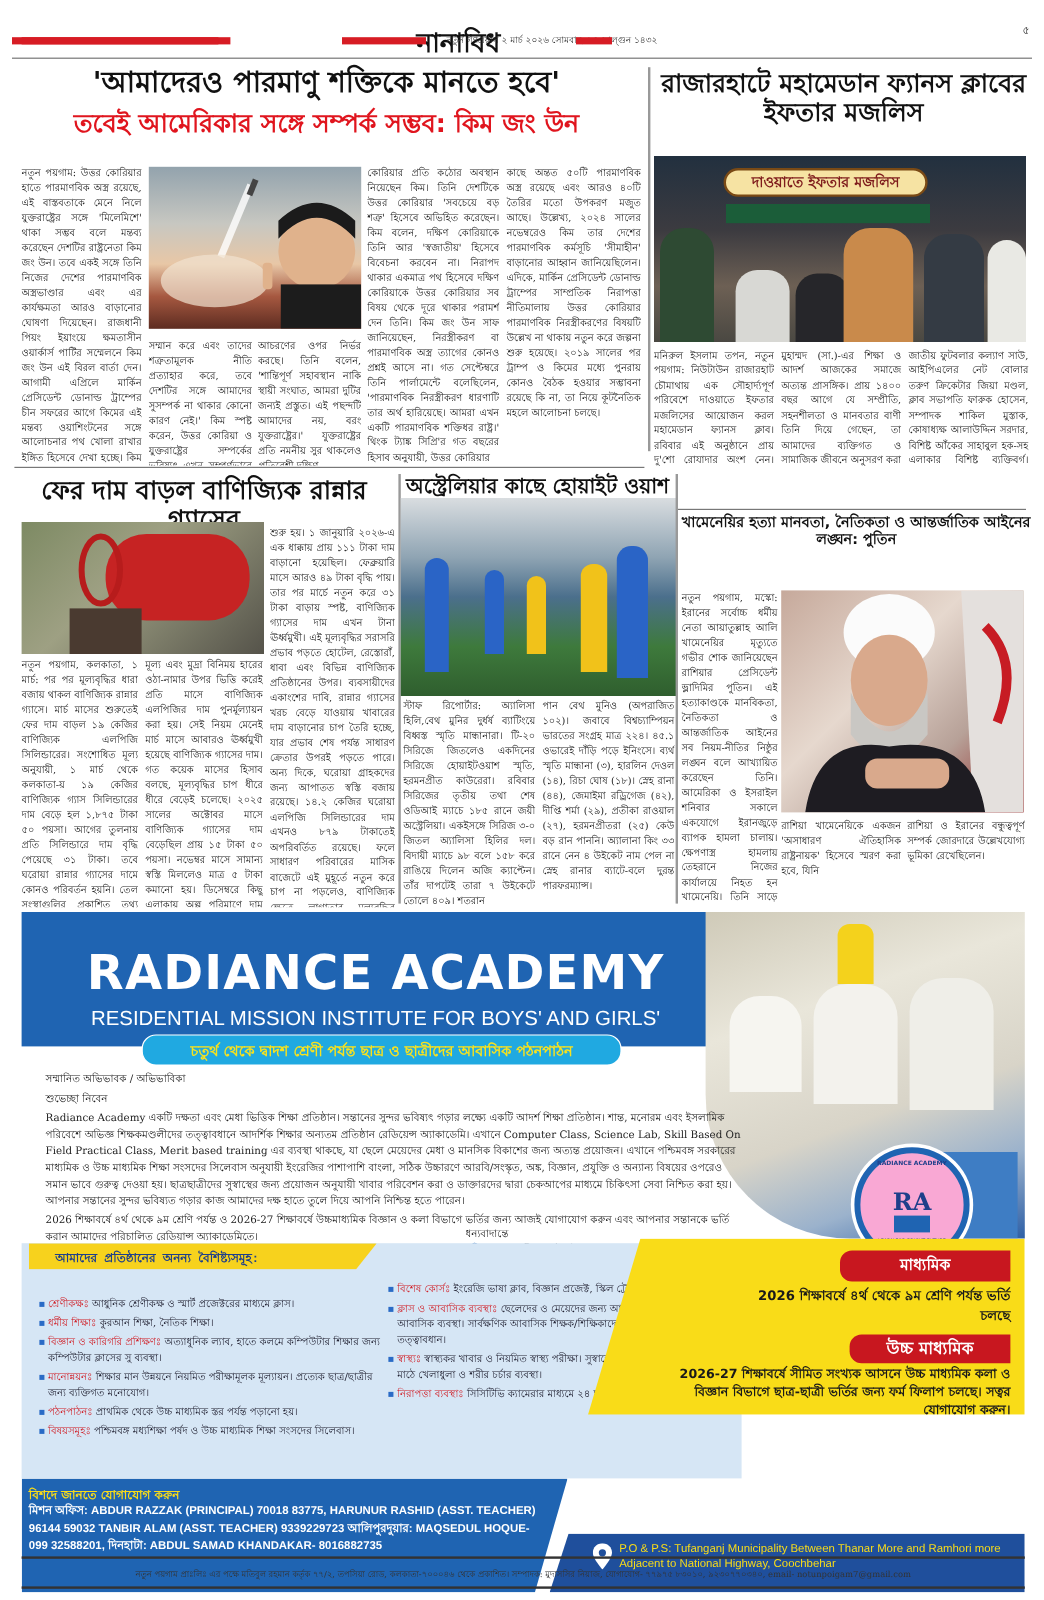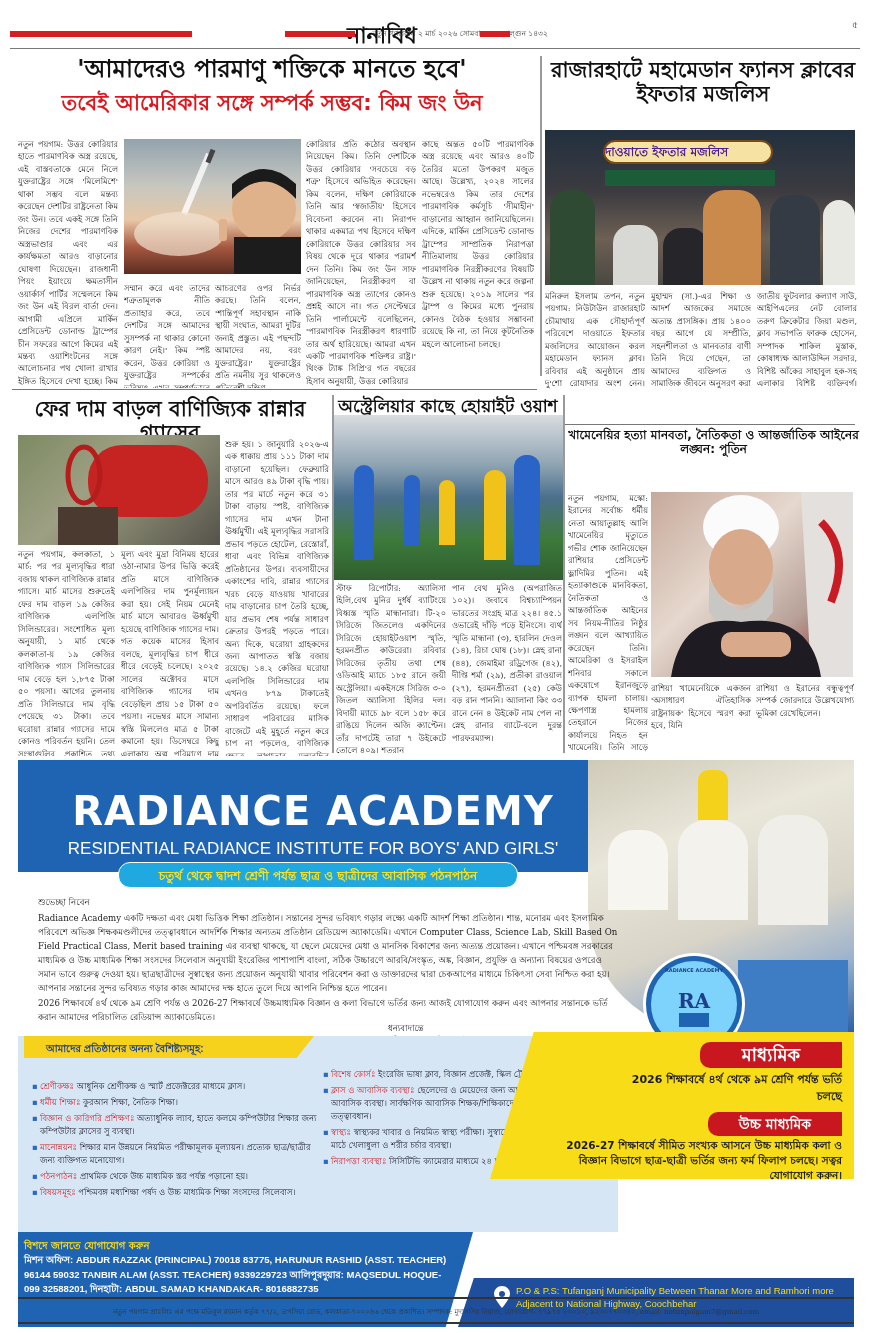--- a/index.html
+++ b/index.html
@@ -15,29 +15,29 @@
 .body{font-size:8.2px;line-height:1.52;text-align:justify;color:#222;position:absolute}
 .photo{position:absolute;overflow:hidden}
 .ad{left:18px;top:760px;width:836px;height:420px;position:absolute}
 .ad-top{position:absolute;left:0;top:0;width:590px;height:112px;background:#1f64b2}
 .ad-bn{position:absolute;left:0;top:8px;width:590px;text-align:center;font-family:"DejaVu Sans",sans-serif;font-weight:bold;font-size:26px;color:#fff;letter-spacing:2px}
 .ad-en{position:absolute;left:0;top:28px;width:590px;text-align:center;font-family:"DejaVu Sans",sans-serif;font-weight:bold;font-size:40px;color:#fff;letter-spacing:1px}
 .ad-sub{position:absolute;left:0;top:79px;width:590px;text-align:center;font-family:"Liberation Sans",sans-serif;font-size:17px;color:#fff}
 .ad-pill{position:absolute;left:100px;top:102px;width:400px;height:26px;border-radius:12px;background:#20a9e1;color:#f8e21e;font-family:"DejaVu Sans",sans-serif;font-weight:bold;font-size:12px;text-align:center;line-height:26px;border:1px solid #fff}
 .ad-letter{position:absolute;left:20px;top:134px;width:580px;font-size:8.6px;line-height:1.62;color:#222}
 .ad-photo{position:absolute;left:570px;top:0;width:266px;height:272px;background:linear-gradient(160deg,#cfcab8 0%,#e9e6da 30%,#d8d4c8 60%,#9bb2cc 80%,#2d5fa6 100%);border-radius:0 0 0 120px;overflow:hidden}
-.ad-logo{position:absolute;left:628px;top:196px;width:96px;height:96px;border-radius:50%;background:#7dd3fc;border:5px solid #1f64b2;box-shadow:0 0 0 3px #fff}
+.ad-logo{position:absolute;left:694px;top:196px;width:96px;height:96px;border-radius:50%;background:#f9a8d4;border:5px solid #1f64b2;box-shadow:0 0 0 3px #fff}
 .feat{position:absolute;left:0;top:276px;width:600px;height:196px;background:#d6e6f5}
-.feat-head{position:absolute;left:6px;top:0;width:290px;height:22px;background:#f7d21d;clip-path:polygon(0 0,100% 0,94% 100%,0 100%);font-family:Liberation Sans, sans-serif;font-weight:bold;font-size:10px;color:#1f3f8a;padding:5px 0 0 22px}
+.feat-head{position:absolute;left:6px;top:0;width:290px;height:22px;background:#f7d21d;clip-path:polygon(0 0,100% 0,94% 100%,0 100%);font-family:Liberation Mono, monospace;font-weight:bold;font-size:10px;color:#1f3f8a;padding:5px 0 0 22px}
 .feat-list{position:absolute;font-size:8.4px;line-height:1.55;color:#223}
 .feat-list li{list-style:none;margin-bottom:3px;padding-left:8px;position:relative}
 .feat-list li:before{content:"▪";position:absolute;left:0;color:#2a6bc6}
 .feat-list .k{color:#d02129}
 .yellow{position:absolute;left:472px;top:272px;width:364px;height:147px;background:#f9dc18;clip-path:polygon(12% 0,100% 0,100% 100%,0 100%)}
-.pill-red{position:absolute;background:#c8171f;color:#fff;font-family:"DejaVu Sans",sans-serif;font-weight:bold;font-size:18px;text-align:center;border-radius:10px 0 0 10px;line-height:26px}
+.pill-red{position:absolute;background:#c8171f;color:#fff;font-family:"DejaVu Sans",sans-serif;font-weight:bold;font-size:13px;text-align:center;border-radius:10px 0 0 10px;line-height:26px}
 .ylw-txt{position:absolute;font-family:"DejaVu Sans",sans-serif;font-weight:bold;font-size:11px;color:#1a1a1a;text-align:right;line-height:1.5}
 .footer{position:absolute;left:18px;top:1300px;width:836px;text-align:center;font-size:7px;color:#333}
 </style>
 </head>
 <body>
 
 <div class="abs masthead">
   <div class="mh-bar" style="left:8px;width:174px"></div>
   <div class="mh-title" style="left:337px">নানাবিধ</div>
   <div class="mh-bar" style="left:275px;width:0"></div>
@@ -116,21 +116,21 @@
 <div class="body" style="left:124px;top:282px;width:86px;height:106px;overflow:hidden">সম্মান করে এবং তাদের শত্রুতামূলক নীতি প্রত্যাহার করে, তবে দেশটির সঙ্গে আমাদের সুসম্পর্ক না থাকার কোনো কারণ নেই।' কিম স্পষ্ট করেন, উত্তর কোরিয়া ও যুক্তরাষ্ট্রের সম্পর্কের ভবিষ্যৎ এখন সম্পূর্ণভাবে ওয়াশিংটনের</div>
 <div class="body" style="left:215px;top:282px;width:86px;height:106px;overflow:hidden">আচরণের ওপর নির্ভর করছে। তিনি বলেন, 'শান্তিপূর্ণ সহাবস্থান নাকি স্থায়ী সংঘাত, আমরা দুটির জন্যই প্রস্তুত। এই পছন্দটি আমাদের নয়, বরং যুক্তরাষ্ট্রের।' যুক্তরাষ্ট্রের প্রতি নমনীয় সুর থাকলেও প্রতিবেশী দক্ষিণ</div>
 <div class="body" style="left:306px;top:138px;width:110px;height:250px;overflow:hidden">কোরিয়ার প্রতি কঠোর অবস্থান নিয়েছেন কিম। তিনি দেশটিকে উত্তর কোরিয়ার 'সবচেয়ে বড় শত্রু' হিসেবে অভিহিত করেছেন। কিম বলেন, দক্ষিণ কোরিয়াকে তিনি আর 'স্বজাতীয়' হিসেবে বিবেচনা করবেন না। নিরাপদ থাকার একমাত্র পথ হিসেবে দক্ষিণ কোরিয়াকে উত্তর কোরিয়ার সব বিষয় থেকে দূরে থাকার পরামর্শ দেন তিনি। কিম জং উন সাফ জানিয়েছেন, নিরস্ত্রীকরণ বা পারমাণবিক অস্ত্র ত্যাগের কোনও প্রশ্নই আসে না। গত সেপ্টেম্বরে তিনি পার্লামেন্টে বলেছিলেন, 'পারমাণবিক নিরস্ত্রীকরণ ধারণাটি তার অর্থ হারিয়েছে। আমরা এখন একটি পারমাণবিক শক্তিধর রাষ্ট্র।' থিংক ট্যাঙ্ক সিপ্রি'র গত বছরের হিসাব অনুযায়ী, উত্তর কোরিয়ার</div>
 <div class="body" style="left:422px;top:138px;width:112px;height:250px;overflow:hidden">কাছে অন্তত ৫০টি পারমাণবিক অস্ত্র রয়েছে এবং আরও ৪০টি তৈরির মতো উপকরণ মজুত আছে। উল্লেখ্য, ২০২৪ সালের নভেম্বরেও কিম তার দেশের পারমাণবিক কর্মসূচি 'সীমাহীন' বাড়ানোর আহ্বান জানিয়েছিলেন। এদিকে, মার্কিন প্রেসিডেন্ট ডোনাল্ড ট্রাম্পের সাম্প্রতিক নিরাপত্তা নীতিমালায় উত্তর কোরিয়ার পারমাণবিক নিরস্ত্রীকরণের বিষয়টি উল্লেখ না থাকায় নতুন করে জল্পনা শুরু হয়েছে। ২০১৯ সালের পর ট্রাম্প ও কিমের মধ্যে পুনরায় কোনও বৈঠক হওয়ার সম্ভাবনা রয়েছে কি না, তা নিয়ে কূটনৈতিক মহলে আলোচনা চলছে।</div>
 
 <div class="vr" style="left:540px;top:56px;height:320px"></div>
 <div class="hr" style="left:12px;top:389px;width:525px"></div>
 
 <div class="hl" style="left:548px;top:58px;width:310px;font-size:21px">রাজারহাটে মহামেডান ফ্যানস ক্লাবের ইফতার মজলিস</div>
 <div class="photo" style="left:545px;top:130px;width:310px;height:155px;background:linear-gradient(180deg,#22303f 0%,#3c3b40 40%,#6d6054 70%,#4a4842 100%)">
-  <div style="position:absolute;left:58px;top:10px;width:170px;height:24px;border-radius:12px;background:#f6e3a3;border:2px solid #7a4a15;font-family:'DejaVu Sans',sans-serif;font-weight:bold;font-size:12px;color:#4c1d95;text-align:left;line-height:20px">দাওয়াতে ইফতার মজলিস</div>
+  <div style="position:absolute;left:58px;top:10px;width:170px;height:24px;border-radius:12px;background:#f6e3a3;border:2px solid #7a4a15;font-family:'DejaVu Sans',sans-serif;font-weight:bold;font-size:12px;color:#7f1d1d;text-align:center;line-height:20px">দাওয়াতে ইফতার মজলিস</div>
   <div style="position:absolute;left:60px;top:40px;width:170px;height:16px;background:#1b5d39"></div>
   <div style="position:absolute;left:5px;top:60px;width:45px;height:95px;background:#2e4a33;border-radius:20px 20px 0 0"></div>
   <div style="position:absolute;left:68px;top:95px;width:45px;height:60px;background:#d8d8d4;border-radius:18px 18px 0 0"></div>
   <div style="position:absolute;left:118px;top:98px;width:45px;height:57px;background:#26262a;border-radius:18px 18px 0 0"></div>
   <div style="position:absolute;left:158px;top:60px;width:58px;height:95px;background:#c98a4b;border-radius:22px 22px 0 0"></div>
   <div style="position:absolute;left:225px;top:65px;width:50px;height:90px;background:#343b44;border-radius:20px 20px 0 0"></div>
   <div style="position:absolute;left:278px;top:70px;width:32px;height:85px;background:#e9e9e4;border-radius:16px 16px 0 0"></div>
 </div>
 <div class="body" style="left:545px;top:290px;width:100px;height:100px;overflow:hidden">মনিরুল ইসলাম তপন, নতুন পয়গাম: নিউটাউন রাজারহাট চৌমাথায় এক সৌহার্দ্যপূর্ণ পরিবেশে দাওয়াতে ইফতার মজলিসের আয়োজন করল মহামেডান ফ্যানস ক্লাব। রবিবার এই অনুষ্ঠানে প্রায় দু'শো রোযাদার অংশ নেন। ক্লাবের সভাপতি তথা স্থানীয় বিধায়ক তাপস চ্যাটার্জি উপস্থিত সকলকে দোল ও পবিত্র ইদের আগাম শুভেচ্ছা জানিয়ে বলেন, মহানবী হযরত</div>
 <div class="body" style="left:651px;top:290px;width:100px;height:100px;overflow:hidden">মুহাম্মদ (সা.)-এর শিক্ষা ও আদর্শ আজকের সমাজে অত্যন্ত প্রাসঙ্গিক। প্রায় ১৪০০ বছর আগে যে সম্প্রীতি, সহনশীলতা ও মানবতার বাণী তিনি দিয়ে গেছেন, তা আমাদের ব্যক্তিগত ও সামাজিক জীবনে অনুসরণ করা উচিত। ভেদাভেদ ভুলে পারস্পরিক শ্রদ্ধা ও সহমর্মিতার মাধ্যমে সমাজকে এগিয়ে নিয়ে যাওয়ার আহ্বান জানান তিনি। উপস্থিত ছিলেন প্রাক্তন</div>
@@ -174,37 +174,38 @@
     <path d="M20 185 Q30 120 90 130 Q160 120 170 185Z" fill="#1e1c22"></path>
     <rect x="70" y="140" width="70" height="25" rx="10" fill="#d9a98c"></rect>
   </svg>
 </div>
 <div class="body" style="left:651px;top:682px;width:100px;height:60px;overflow:hidden">রাশিয়া খামেনেয়িকে একজন 'অসাধারণ ঐতিহাসিক রাষ্ট্রনায়ক' হিসেবে স্মরণ করা হবে, যিনি</div>
 <div class="body" style="left:756px;top:682px;width:98px;height:60px;overflow:hidden">রাশিয়া ও ইরানের বন্ধুত্বপূর্ণ সম্পর্ক জোরদারে উল্লেখযোগ্য ভূমিকা রেখেছিলেন।</div>
 
 <div class="ad">
   <div class="ad-top">
     <div class="ad-en">RADIANCE ACADEMY</div>
-    <div class="ad-sub">RESIDENTIAL RADIANCE INSTITUTE FOR BOYS' AND GIRLS'</div>
+    <div class="ad-sub">RESIDENTIAL MISSION INSTITUTE FOR BOYS' AND GIRLS'</div>
   </div>
   <div class="ad-pill">চতুর্থ থেকে দ্বাদশ শ্রেণী পর্যন্ত ছাত্র ও ছাত্রীদের আবাসিক পঠনপাঠন</div>
   <div class="ad-photo">
     <div style="position:absolute;left:110px;top:10px;width:30px;height:50px;background:#f4d21c;border-radius:10px 10px 0 0"></div>
     <div style="position:absolute;left:20px;top:70px;width:60px;height:80px;background:#f6f5f0;border-radius:25px 25px 0 0"></div>
     <div style="position:absolute;left:90px;top:60px;width:70px;height:100px;background:#f3f2ed;border-radius:28px 28px 0 0"></div>
     <div style="position:absolute;left:170px;top:55px;width:70px;height:110px;background:#efeee8;border-radius:28px 28px 0 0"></div>
     <div style="position:absolute;left:150px;top:200px;width:110px;height:72px;background:#3e7dc4"></div>
   </div>
   <div class="ad-logo">
     <div style="position:absolute;left:0;top:28px;width:86px;text-align:center;font-family:'DejaVu Serif',serif;font-weight:bold;font-size:20px;color:#1f3f8a">RA</div>
     <div style="position:absolute;left:0;top:6px;width:86px;text-align:center;font-family:'DejaVu Sans',sans-serif;font-size:5px;font-weight:bold;color:#1f3f8a">RADIANCE ACADEMY</div>
     <div style="position:absolute;left:0;top:70px;width:86px;text-align:center;font-family:'DejaVu Sans',sans-serif;font-size:4px;color:#1f3f8a">LEARN FOR BRIGHT FUTURE</div>
     <div style="position:absolute;left:28px;top:52px;width:30px;height:14px;background:#1f64b2"></div>
   </div>
   <div class="ad-letter">
+    <div>সম্মানিত অভিভাবক / অভিভাবিকা</div>
     <div style="margin-top:2px">শুভেচ্ছা নিবেন</div>
     <div style="margin-top:2px">Radiance Academy একটি দক্ষতা এবং মেধা ভিত্তিক শিক্ষা প্রতিষ্ঠান। সন্তানের সুন্দর ভবিষ্যৎ গড়ার লক্ষ্যে একটি আদর্শ শিক্ষা প্রতিষ্ঠান। শান্ত, মনোরম এবং ইসলামিক পরিবেশে অভিজ্ঞ শিক্ষকমণ্ডলীদের তত্ত্বাবধানে আদর্শিক শিক্ষার অন্যতম প্রতিষ্ঠান রেডিয়েন্স অ্যাকাডেমি। এখানে Computer Class, Science Lab, Skill Based On Field Practical Class, Merit based training এর ব্যবস্থা থাকছে, যা ছেলে মেয়েদের মেধা ও মানসিক বিকাশের জন্য অত্যন্ত প্রয়োজন। এখানে পশ্চিমবঙ্গ সরকারের মাধ্যমিক ও উচ্চ মাধ্যমিক শিক্ষা সংসদের সিলেবাস অনুযায়ী ইংরেজির পাশাপাশি বাংলা, সঠিক উচ্চারণে আরবি/সংস্কৃত, অঙ্ক, বিজ্ঞান, প্রযুক্তি ও অন্যান্য বিষয়ের ওপরেও সমান ভাবে গুরুত্ব দেওয়া হয়। ছাত্রছাত্রীদের সুস্বাস্থের জন্য প্রয়োজন অনুযায়ী খাবার পরিবেশন করা ও ডাক্তারদের দ্বারা চেকআপের মাধ্যমে চিকিৎসা সেবা নিশ্চিত করা হয়। আপনার সন্তানের সুন্দর ভবিষ্যত গড়ার কাজ আমাদের দক্ষ হাতে তুলে দিয়ে আপনি নিশ্চিন্ত হতে পারেন।</div>
     <div style="margin-top:2px">2026 শিক্ষাবর্ষে ৪র্থ থেকে ৯ম শ্রেণি পর্যন্ত ও 2026-27 শিক্ষাবর্ষে উচ্চমাধ্যমিক বিজ্ঞান ও কলা বিভাগে ভর্তির জন্য আজই যোগাযোগ করুন এবং আপনার সন্তানকে ভর্তি করান আমাদের পরিচালিত রেডিয়ান্স অ্যাকাডেমিতে।</div>
   </div>
   <div style="position:absolute;left:370px;top:262px;font-size:8.5px">ধন্যবাদান্তে</div>
   <div style="position:absolute;left:345px;top:274px;font-size:9px;white-space:nowrap">
     <span style="color:#1f64b2;font-weight:bold">আব্দুর রফিক</span>
     <span>- ম্যানেজিং ডাইরেক্টর</span>
   </div>
 

